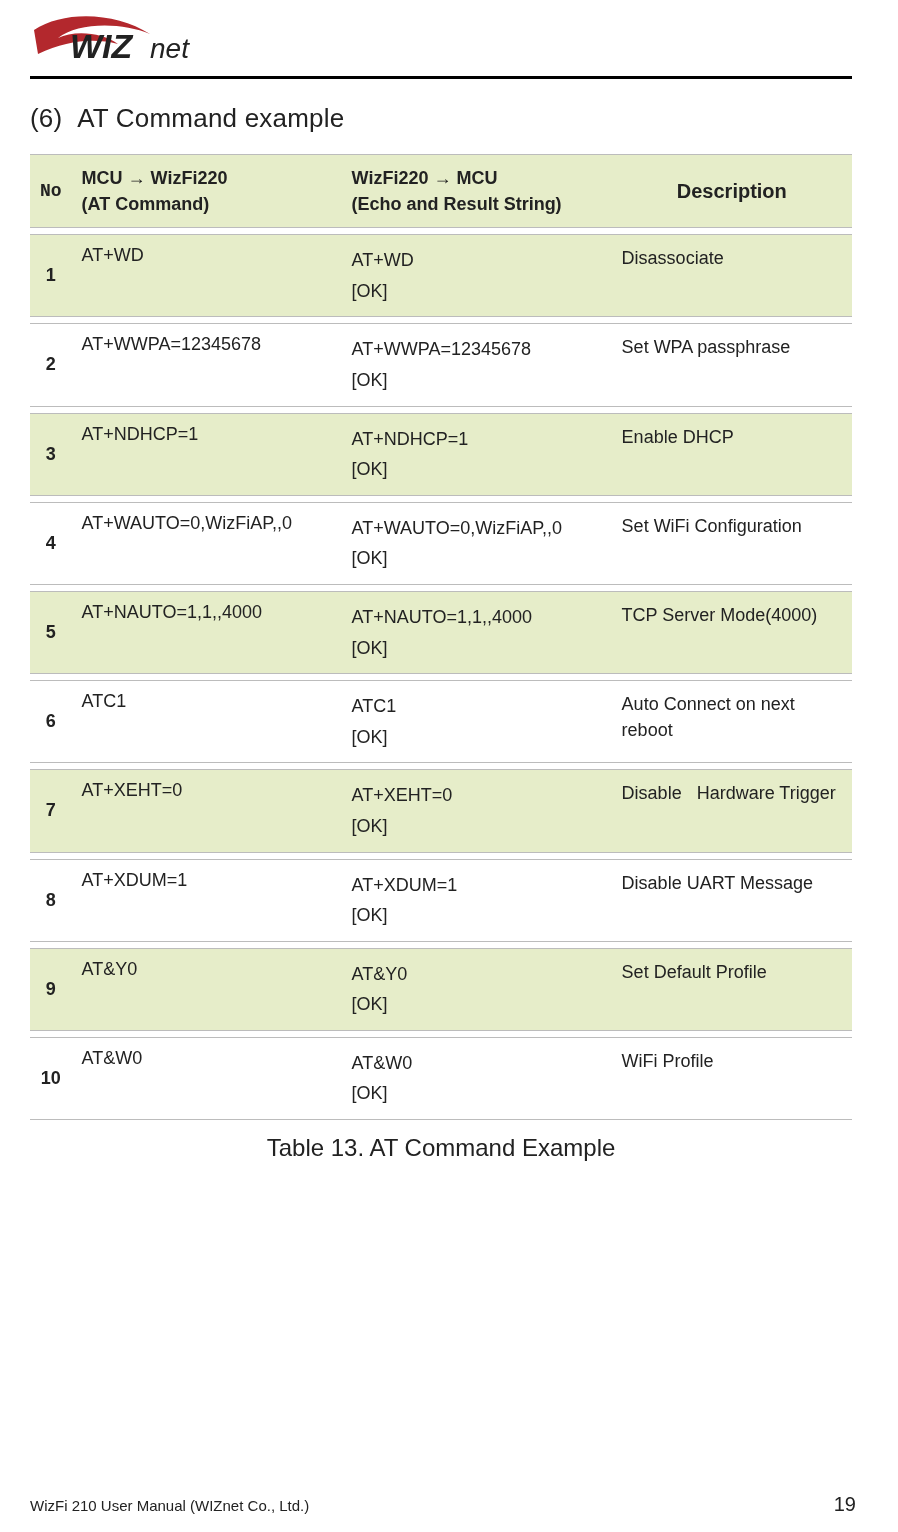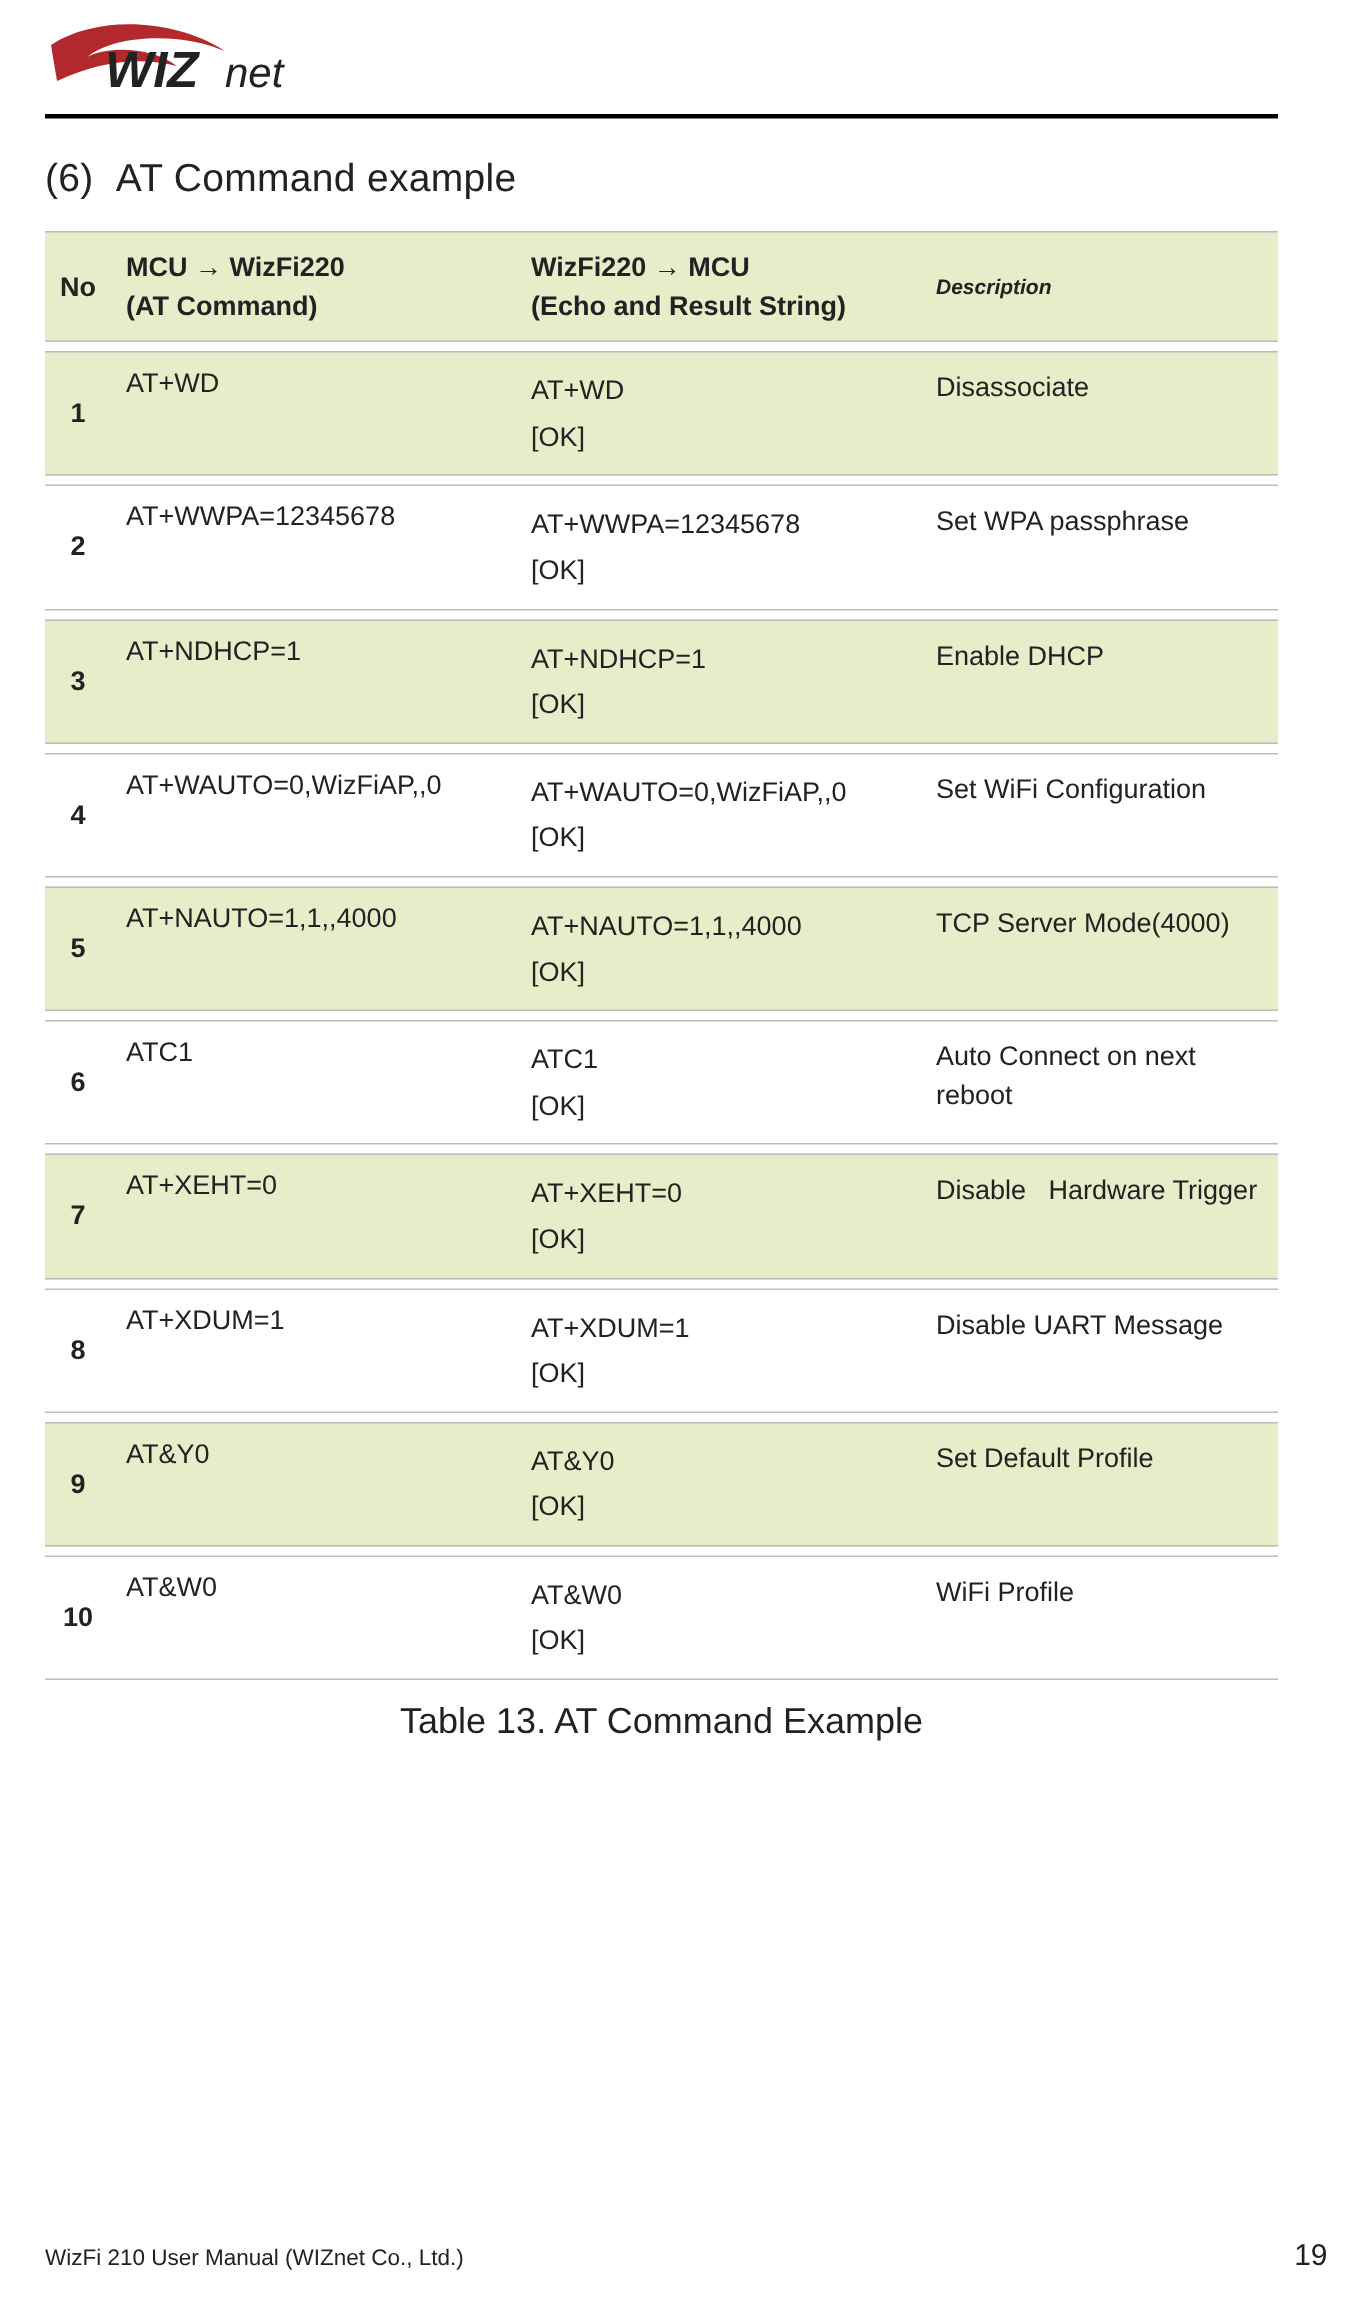--- a/index.html
+++ b/index.html
@@ -8,29 +8,29 @@
     .header { margin: 0 30px; }
     .logo-row { display: flex; align-items: flex-end; padding: 4px 0 0 0; }
     .logo-svg { width: 212px; height: 54px; display: block; }
     .hr-heavy { margin: 8px 30px 0 30px; border: none; border-top: 3px solid #000; }
     .content { margin: 24px 30px 0 30px; }
     .h2 { font-size: 26px; font-weight: 400; color: #222; margin: 10px 0 14px 0; letter-spacing: 0.2px; }
     .intro { font-size: 18px; line-height: 2; text-align: justify; text-justify: inter-word; color: #222; margin-bottom: 14px; letter-spacing: 0.2px; }
     table.cmd { width: 100%; border-collapse: separate; border-spacing: 0 6px; font-size: 18px; }
     table.cmd th, table.cmd td { text-align: left; vertical-align: top; padding: 10px 10px; border-top: 1px solid #bcbcbc; border-bottom: 1px solid #bcbcbc; }
     table.cmd thead th { background: #e6edc9; font-weight: 700; color: #222; vertical-align: middle; line-height: 1.45; }
-    table.cmd thead th.desc { font-size: 14px; font-style: italic; }
+    table.cmd thead th.desc { text-align: center; font-size: 20px; }
     table.cmd tbody tr:nth-child(odd) td { background: #e6edc9; }
     table.cmd tbody tr:nth-child(even) td { background: #ffffff; }
     table.cmd td.no { font-weight: 700; width: 40px; text-align: center; vertical-align: middle; }
     table.cmd td.mcu { width: 270px; }
     table.cmd td.echo { width: 270px; line-height: 1.7; }
     table.cmd td.desc { line-height: 1.45; }
     .caption { text-align: center; font-family: Liberation Sans, sans-serif; font-size: 24px; margin-top: 8px; }
-    .footer { position: absolute; left: 30px; right: 13px; bottom: 16px; display: flex; justify-content: space-between; align-items: baseline; font-size: 15px; color: #222; }
+    .footer { position: absolute; left: 30px; right: 42px; bottom: 16px; display: flex; justify-content: space-between; align-items: baseline; font-size: 15px; color: #222; }
     .footer .pn { font-size: 20px; text-align: center; }
   </style>
 </head>
 <body>
 
 <div class="page">
 
   <div class="header">
     <div class="logo-row">
       <svg class="logo-svg" viewBox="0 0 212 54" aria-hidden="true">
@@ -47,21 +47,21 @@
   <hr class="hr-heavy">
 
   <div class="content">
 
     <h2 class="h2">(6)&nbsp;&nbsp;AT Command example</h2>
 
 
     <table class="cmd">
       <thead>
         <tr>
-          <th style="width:40px; text-align:right;">No</th>
+          <th style="width:40px; text-align:right;font-family:Liberation Mono, monospace;">No</th>
           <th style="width:270px;">MCU → WizFi220<br>(AT Command)</th>
           <th style="width:270px;">WizFi220 → MCU<br>(Echo and Result String)</th>
           <th class="desc">Description</th>
         </tr>
       </thead>
       <tbody id="cmd-tbody">
       <tr>
             <td class="no">1</td>
             <td class="mcu">AT+WD</td>
             <td class="echo">AT+WD<br>[OK]</td>

